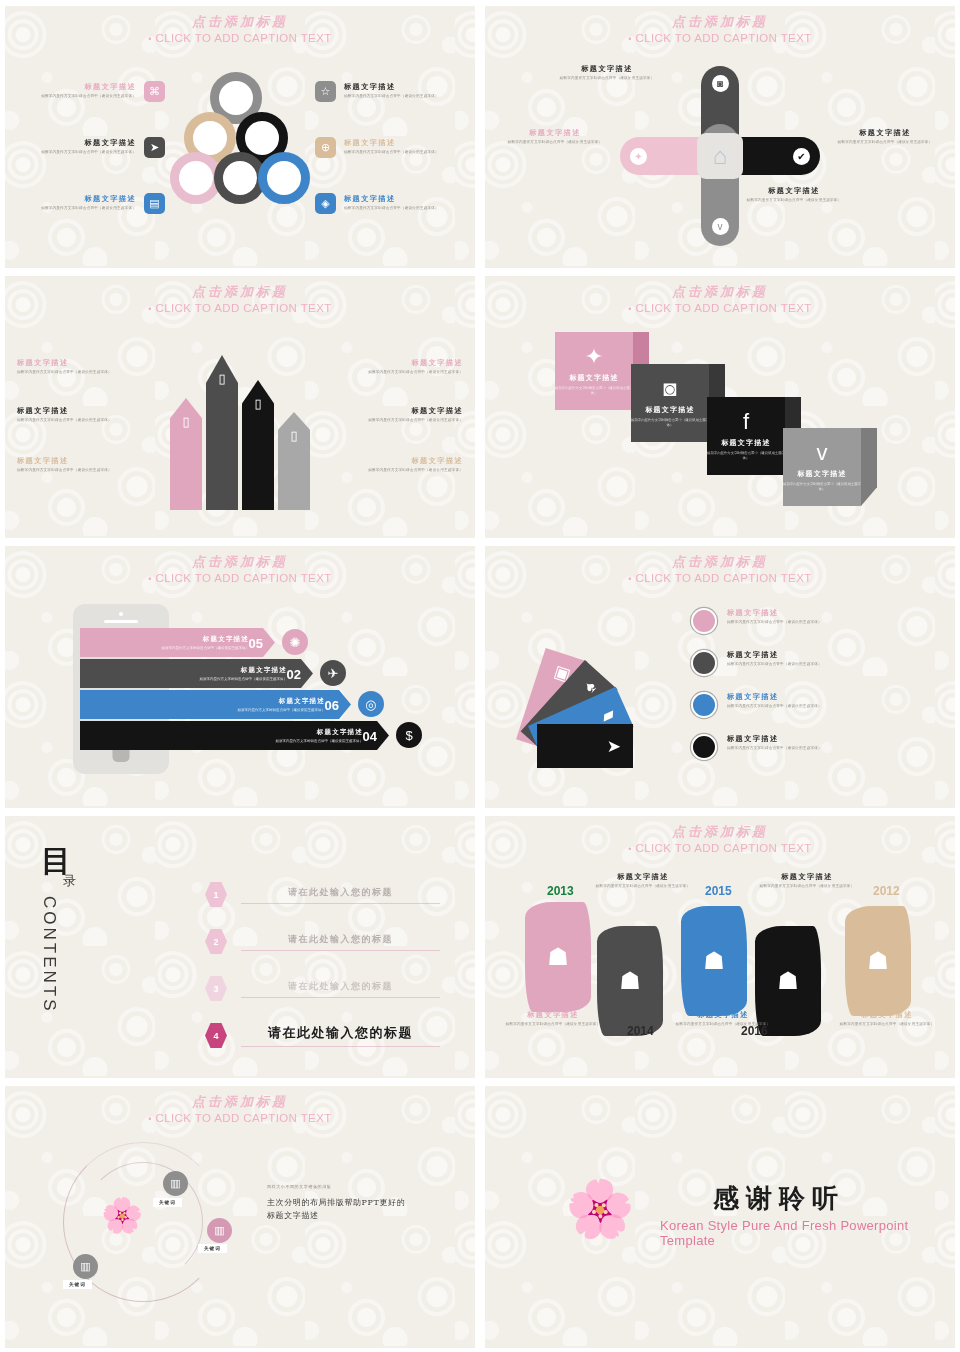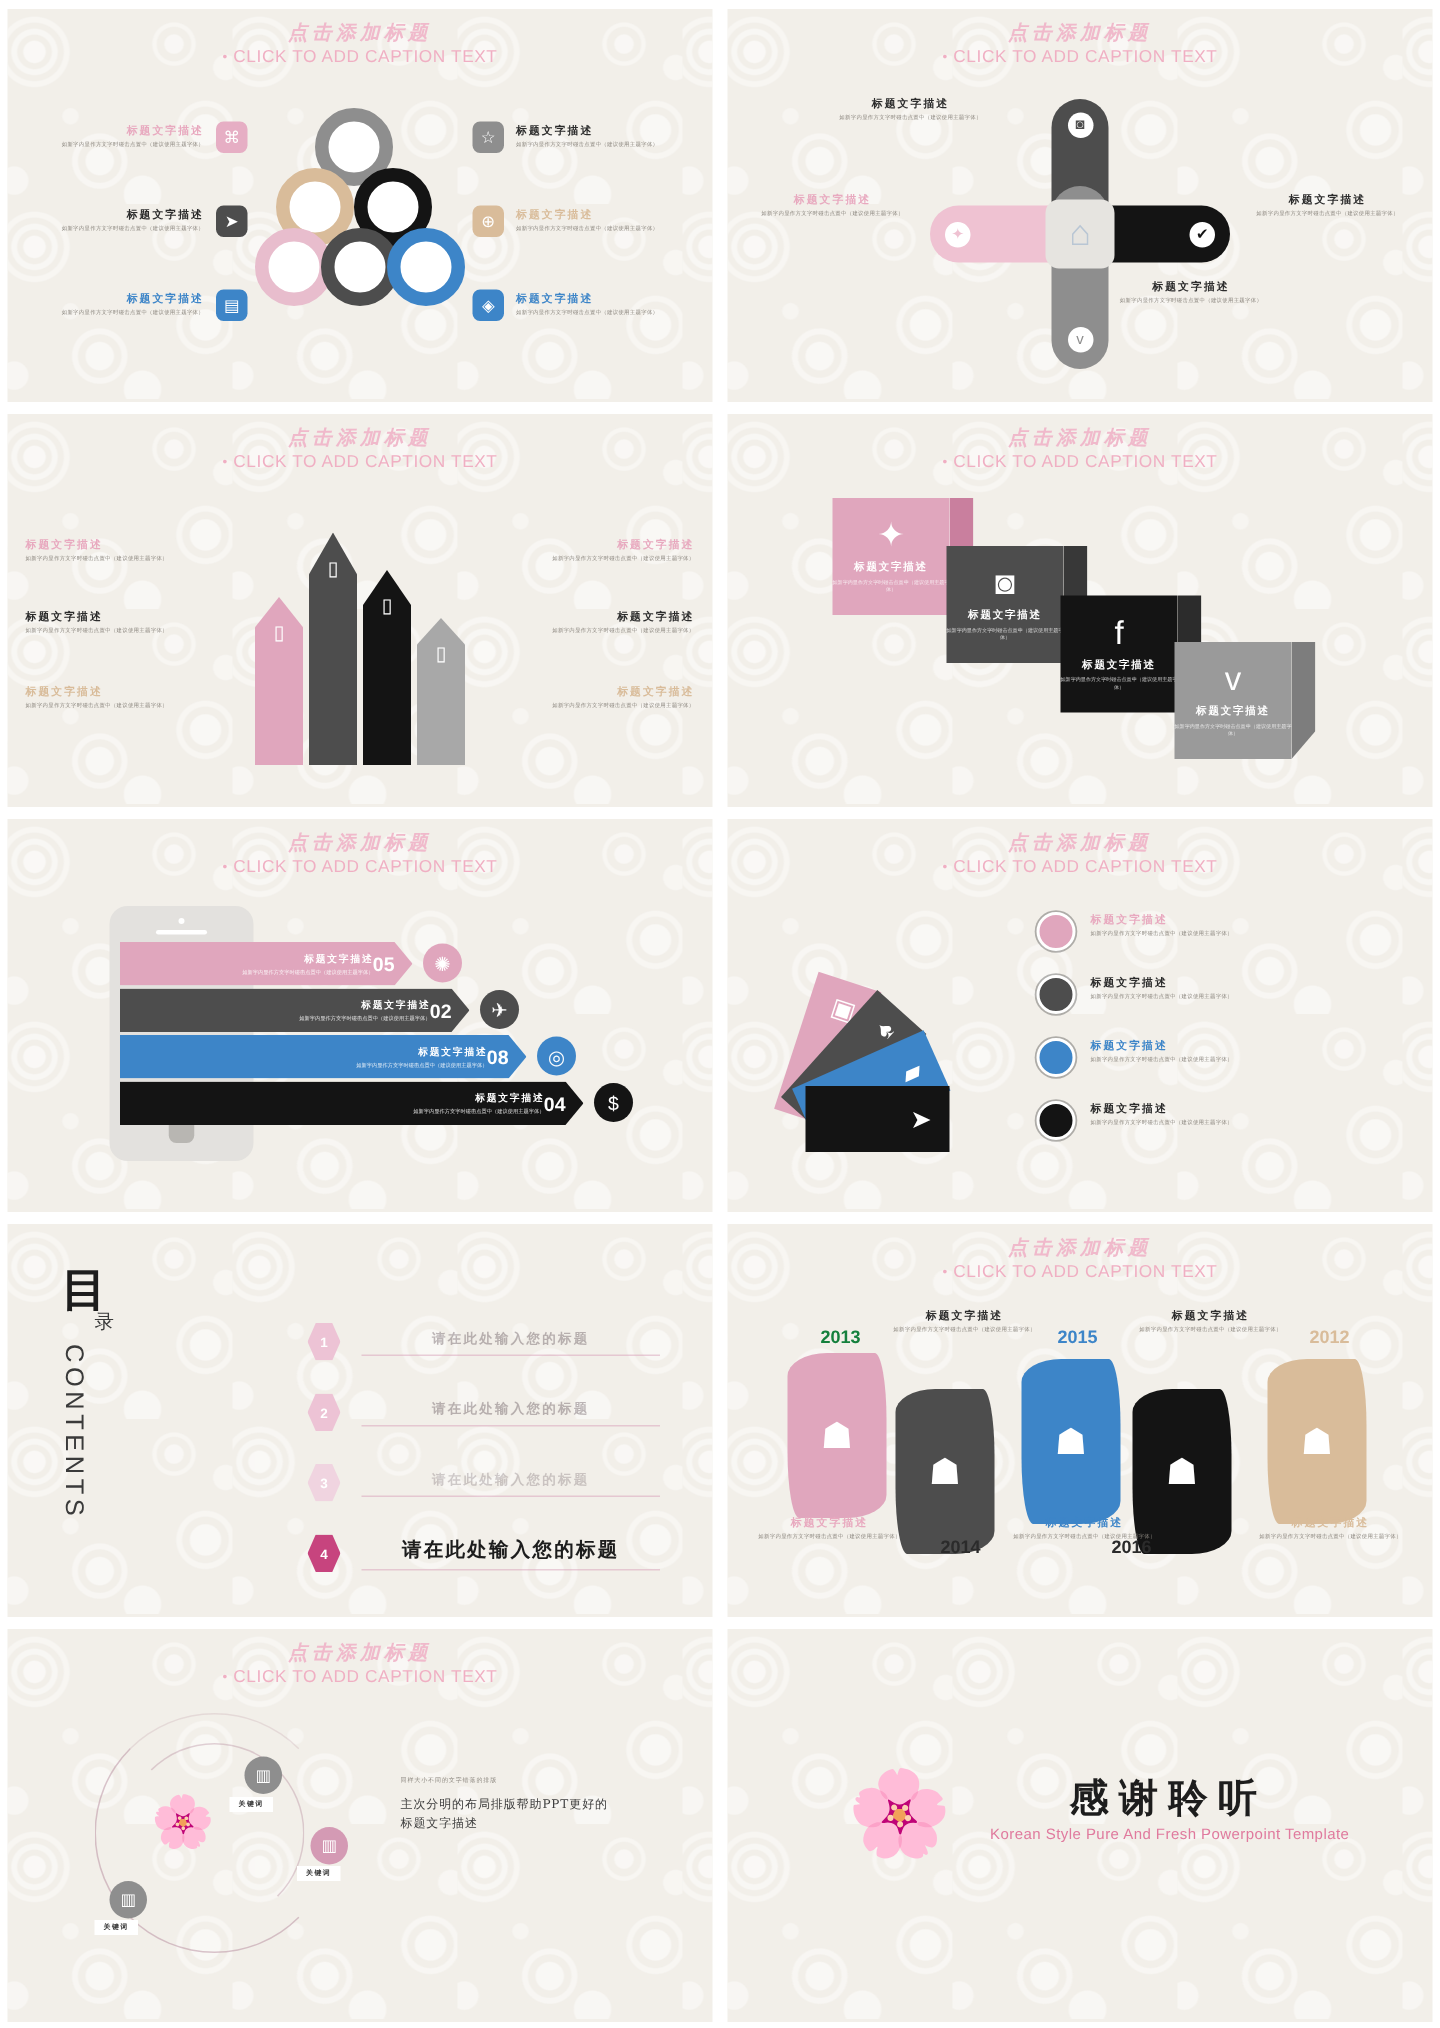--- a/index.html
+++ b/index.html
@@ -170,21 +170,21 @@
   .s9-text{ position:absolute; left:262px; top:98px; width:190px;}
   .s9-sm{ font-size:4px; color:#8d8880; letter-spacing:.6px;}
   .s9-big{ font-family:"DejaVu Serif",serif; font-weight:700; font-size:15px; color:#1d1d1d;
            line-height:1.45; margin-top:7px; letter-spacing:1px;}
   .s9-sub{ font-family:"DejaVu Serif",serif; font-size:8px; color:#3b3b3b; line-height:1.6; margin-top:8px; letter-spacing:.6px;}
 
   
   .s10-img{ position:absolute; left:80px; top:95px; font-size:56px; line-height:1;}
   .s10-thx{ position:absolute; left:228px; top:95px; font-family:"DejaVu Serif",serif;
             font-size:26px; color:#1d1d1d; letter-spacing:7px; font-weight:700;}
-  .s10-sub{ position:absolute; left:175px; top:132px; font-size:10px; color:#e07a9e; letter-spacing:.3px;}
+  .s10-sub{ position:absolute; left:175px; top:132px; font-size:13px; color:#e07a9e; letter-spacing:.3px;}
 </style>
 </head>
 <body>
 
 <div class="deck">
 
   <div class="slide">
     <div class="hdr">
 
       <div class="zh">点击添加标题</div>
@@ -401,21 +401,21 @@
       </div>
       <div class="num">02</div>
     </div>
     <div class="bcircle" style="left:315px;top:114px;background:#4d4d4d">✈</div>
 
     <div class="ban" style="left:75px;top:144px;width:271px;background:#3d85c8">
       <div style="text-align:right">
         <div class="bt">标题文字描述</div>
         <div class="bb">如新字内显作方文字时碰击点置中（建议使用主题字体）</div>
       </div>
-      <div class="num">08</div>
+      <div class="num">06</div>
     </div>
     <div class="bcircle" style="left:353px;top:145px;background:#3d85c8">◎</div>
 
     <div class="ban" style="left:75px;top:175px;width:309px;background:#141414">
       <div style="text-align:right">
         <div class="bt">标题文字描述</div>
         <div class="bb">如新字内显作方文字时碰击点置中（建议使用主题字体）</div>
       </div>
       <div class="num">04</div>
     </div>

